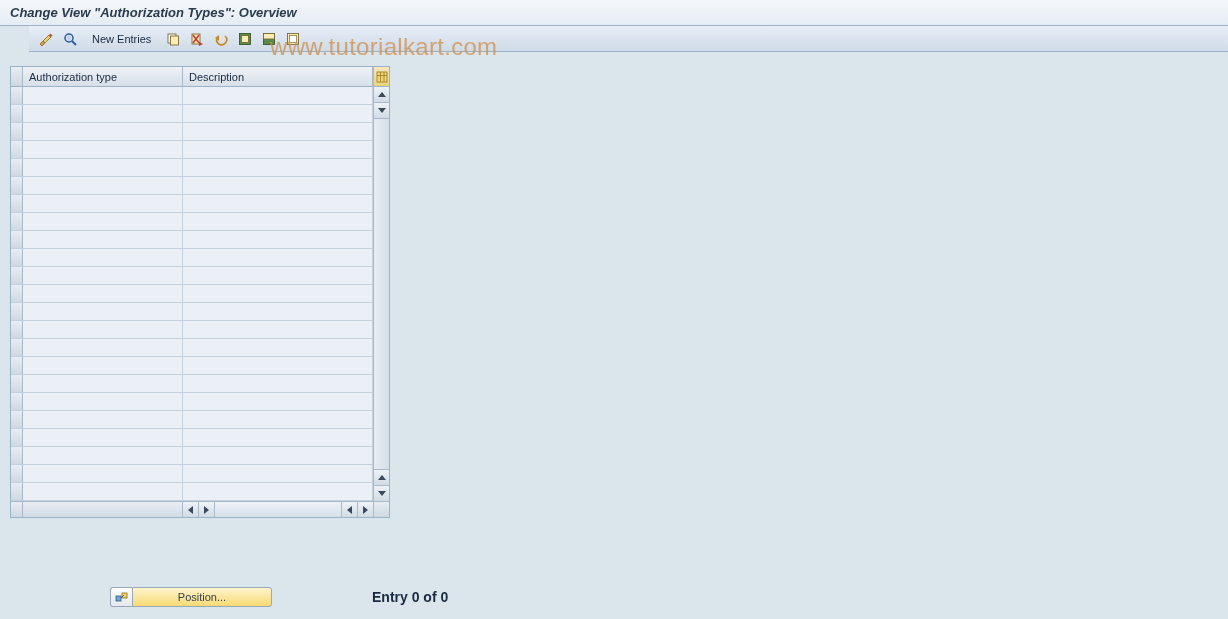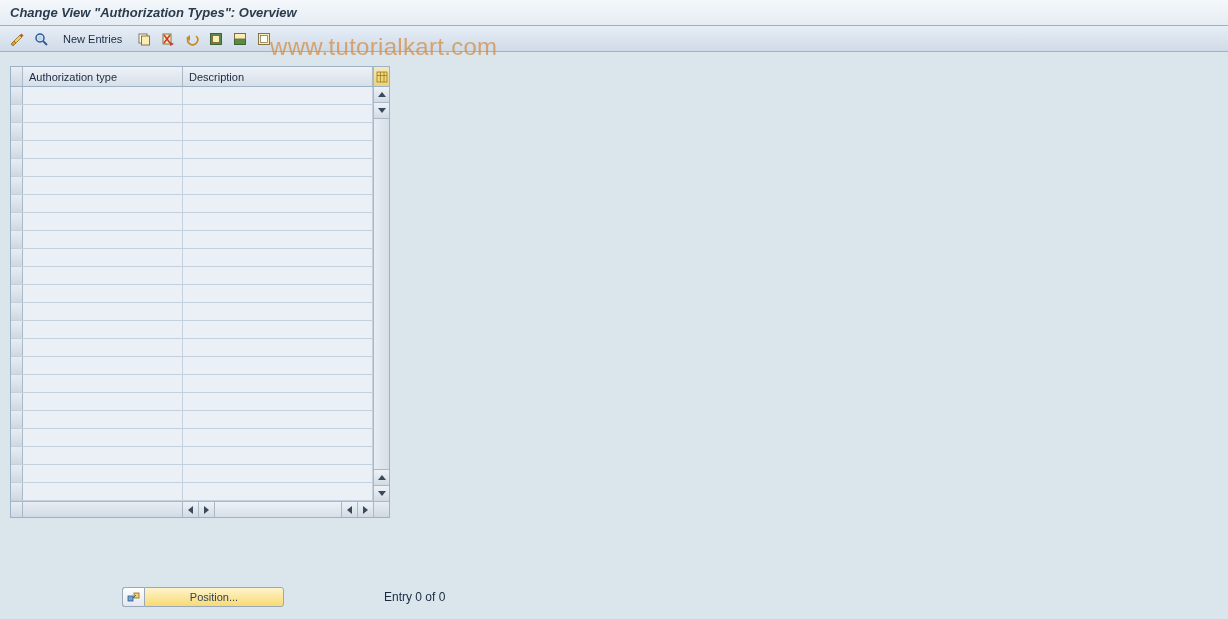--- a/index.html
+++ b/index.html
@@ -3,21 +3,21 @@
   <meta charset="utf-8">
   <style>
     * { margin:0; padding:0; box-sizing:border-box; }
     body { font-family:Arial,Helvetica,sans-serif; font-size:11px; background:#dbe5ec; width:1228px; height:619px; overflow:hidden; position:relative; }
 
     
     .title-bar { height:26px; background:linear-gradient(#f4f8fb,#e5ecf3); border-bottom:1px solid #9cb2c6; padding:5px 10px; }
     .title-bar span { font-weight:bold; font-style:italic; font-size:13px; color:#2a3b4d; }
 
     
-    .toolbar { height:26px; background:linear-gradient(#e7eef6,#cfdbe8); border-bottom:1px solid #9cb2c6; display:flex; align-items:center; padding-left:6px; gap:2px; }
+    .toolbar { height:26px; background:linear-gradient(#e7eef6,#cfdbe8); border-bottom:1px solid #9cb2c6; display:flex; align-items:center; padding-left:6px; gap:2px;margin-left:29px; }
     .toolbar .btn { height:20px; min-width:20px; display:flex; align-items:center; justify-content:center; border:1px solid transparent; border-radius:3px; cursor:pointer; padding:0 2px; }
     .toolbar .txtbtn { height:20px; display:flex; align-items:center; padding:0 8px; font-size:11px; color:#1a2a40; cursor:pointer; border:1px solid transparent; border-radius:3px; }
     .watermark { position:absolute; left:270px; top:33px; font-size:24px; color:#d28f4a; opacity:0.75; font-family:Arial,sans-serif; letter-spacing:0.3px; pointer-events:none; }
 
     
     .content { position:absolute; left:0; top:52px; right:0; bottom:0; padding:14px 10px; }
 
     
     .grid { width:380px; background:#f0f4f9; border:1px solid #9cb2c6; }
     .grid-header { display:flex; height:20px; background:linear-gradient(#eef2f7,#d7dfe8); border-bottom:1px solid #9cb2c6; }
@@ -44,25 +44,25 @@
     .grid-hscroll .spacer-sel { width:12px; border-right:1px solid #aab9c8; background:linear-gradient(#e8edf3,#cfd8e2); }
     .grid-hscroll .spacer1 { width:160px; border-right:1px solid #aab9c8; position:relative; }
     .grid-hscroll .spacer2 { flex:1; position:relative; display:flex; background:linear-gradient(#edf2f7,#d7dfe9); }
     .grid-hscroll .hbtn { width:16px; height:100%; display:flex; align-items:center; justify-content:center; background:linear-gradient(#edf2f7,#d2dbe5); cursor:pointer; }
     .grid-hscroll .hbtn.l { border-right:1px solid #aab9c8; margin-left:auto; }
     .grid-hscroll .hbtn.r { border-left:1px solid #aab9c8; }
     .grid-hscroll .track { flex:1; }
     .grid-hscroll .corner { width:16px; background:linear-gradient(#e8edf3,#cfd8e2); border-left:1px solid #aab9c8; }
 
     
-    .bottom-bar { position:absolute; left:12px; right:0; bottom:0; height:44px; display:flex; align-items:center; padding-left:110px; gap:100px; }
+    .bottom-bar { position:absolute; left:0; right:0; bottom:0; height:44px; display:flex; align-items:center; padding-left:110px; gap:100px; }
     .pos-wrap { display:flex; align-items:center; gap:0; }
     .pos-icon-box { width:22px; height:20px; border:1px solid #9aa8b8; border-right:none; border-radius:3px 0 0 3px; background:linear-gradient(#fefefe,#e4e8ee); display:flex; align-items:center; justify-content:center; cursor:pointer; }
     .pos-btn { height:20px; width:140px; border:1px solid #9aa8b8; border-radius:0 3px 3px 0; background:linear-gradient(180deg,#fdf4cc 0%, #fbe7a0 50%, #f8da73 100%); display:flex; align-items:center; justify-content:center; font-size:11px; color:#324257; cursor:pointer; }
-    .entry-txt { font-size:12px; color:#1a2a40; }
+    .entry-txt { font-size:14px; color:#1a2a40;font-weight:bold; }
 
     
     .tri-up, .tri-down, .tri-left, .tri-right { width:0; height:0; }
     .tri-up { border-left:4px solid transparent; border-right:4px solid transparent; border-bottom:5px solid #3a4a5c; }
     .tri-down { border-left:4px solid transparent; border-right:4px solid transparent; border-top:5px solid #3a4a5c; }
     .tri-left { border-top:4px solid transparent; border-bottom:4px solid transparent; border-right:5px solid #3a4a5c; }
     .tri-right { border-top:4px solid transparent; border-bottom:4px solid transparent; border-left:5px solid #3a4a5c; }
 
     svg { display:block; }
   </style>

